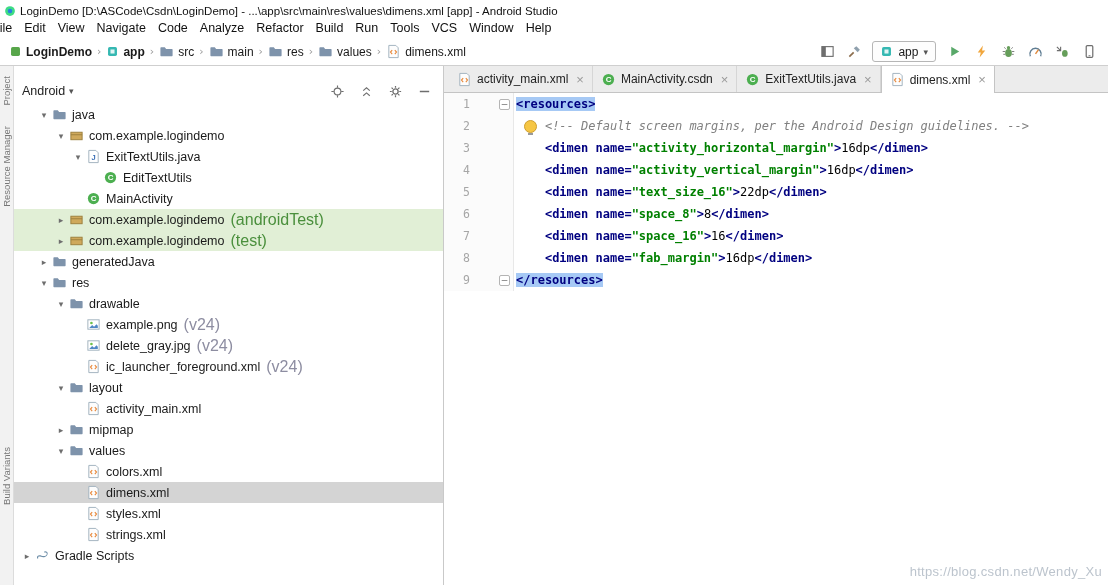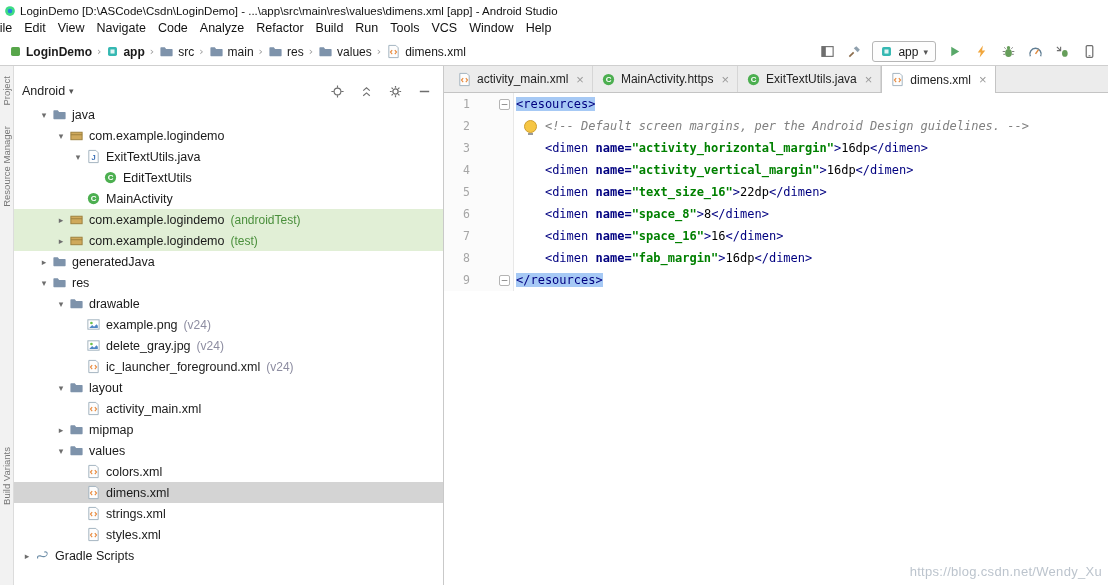--- a/index.html
+++ b/index.html
@@ -32,41 +32,41 @@
   .project{width:429px;background:#fff;border-right:1px solid #c9c9c9;display:flex;flex-direction:column;flex:none;}
   .project-header{height:26px;display:flex;align-items:center;padding:0 8px;font-size:12.5px;color:#222;margin-top:12px;}
   .selector{display:flex;align-items:center;gap:4px;cursor:default;}
   .sel-arrow{font-family:"DejaVu Sans",sans-serif;font-size:9px;color:#555;}
   .header-icons{margin-left:auto;display:flex;align-items:center;gap:11px;padding-right:2px;}
   .tree{flex:1;overflow:hidden;font-size:12.5px;}
   .tree-row{height:21px;display:flex;align-items:center;white-space:nowrap;cursor:default;}
   .tree-arrow{width:14px;flex:none;text-align:center;color:#6e6e6e;font-size:9px;font-family:"DejaVu Sans",sans-serif;}
   .tree-icon{width:16px;flex:none;display:inline-flex;justify-content:center;}
   .tree-label{margin-left:5px;color:#1a1a1a;}
-  .suffix{margin-left:6px;font-size:12px;}
+  .suffix{margin-left:6px;font-size:16px;}
   .suffix-green{color:var(--sufgreen,#4a8f3c);}
   .suffix-dim{color:var(--sufdim,#8d8da1);}
   .row-green{background:var(--greenrow,#e1efd6);}
   .row-selected{background:var(--selrow,#d4d4d4);}
 
   .editor{flex:1;display:flex;flex-direction:column;background:#fff;min-width:0;}
   .tabbar{height:26px;background:#ececec;display:flex;align-items:stretch;border-bottom:1px solid #c4c4c4;padding-left:5px;flex:none;}
   .tab{display:flex;align-items:center;gap:5px;padding:0 8px;font-size:12px;color:#222;border-right:1px solid #d6d6d6;cursor:default;}
   .tab.active{background:#fff;border-left:1px solid #c4c4c4;border-right:1px solid #c4c4c4;margin-bottom:-1px;}
   .tab .close{color:#9a9a9a;font-size:13px;margin-left:3px;line-height:1;}
   .tab-icon{display:inline-flex;}
 
   .code{flex:1;font-family:"DejaVu Sans Mono",monospace;font-size:12px;background:#fff;overflow:hidden;}
   .code-line{height:22px;display:flex;align-items:center;position:relative;}
   .gutter{align-self:stretch;display:flex;align-items:center;border-right:1px solid #e8e8e8;background:#fbfbfb;flex:none;}
   .gutter-num{width:26px;text-align:right;color:var(--gutternum,#a6a6a6);font-size:11.5px;}
   .fold-col{width:40px;display:flex;justify-content:flex-end;align-items:center;padding-right:3px;}
   .fold-marker{display:inline-block;width:9px;height:9px;border:1px solid #b4b4b4;border-radius:2px;font-size:9px;line-height:8px;color:#707070;background:#fff;text-align:center;font-family:"DejaVu Sans",sans-serif;}
   .code-text{white-space:pre;padding-left:2px;color:#000;}
-  .tok-tag{color:var(--tag,#000080);font-weight:normal;}
+  .tok-tag{color:var(--tag,#000080);font-weight:bold;}
   .tok-attr{color:var(--attr,#000080);font-weight:bold;}
   .tok-value{color:var(--value,#008000);font-weight:bold;}
   .tok-comment{color:var(--comment,#808080);font-style:italic;}
   .tok-hl{background:var(--taghl,#a6c9f5);}
   .bulb{position:absolute;left:80px;top:5px;width:11px;height:11px;border-radius:50%;background:#f6c644;border:1px solid #cf9f2e;}
   .bulb::after{content:'';position:absolute;left:2.5px;bottom:-3px;width:5px;height:2px;background:#9a9a9a;}
 
   .ed-breadcrumb{height:32px;border-top:1px solid #d6d6d6;background:#f4f4f4;display:flex;align-items:center;padding-left:14px;font-size:12px;color:#3c3c3c;flex:none;}
 
   .watermark{position:absolute;right:6px;bottom:6px;font-size:13px;color:#bcc4cd;letter-spacing:.3px;pointer-events:none;}
@@ -467,31 +467,31 @@
           <span class="tree-label">dimens.xml</span>
         </div>
         <div class="tree-row" style="padding-left: 57px;">
           <span class="tree-arrow"></span>
           <span class="tree-icon">
             <svg width="15" height="15" viewBox="0 0 16 16">
               <path d="M3 1.5h7.5l2.5 2.5v10.5H3z" fill="#fdfdfd" stroke="#9fb0bd"></path>
               <path d="M6.6 6.5L4.8 8.6l1.8 2.1M9.4 6.5l1.8 2.1-1.8 2.1" fill="none" stroke="#e8883a" stroke-width="1.2"></path>
             </svg>
           </span>
+          <span class="tree-label">styles.xml</span>
+        </div>
+        <div class="tree-row" style="padding-left: 57px;">
+          <span class="tree-arrow"></span>
+          <span class="tree-icon">
+            <svg width="15" height="15" viewBox="0 0 16 16">
+              <path d="M3 1.5h7.5l2.5 2.5v10.5H3z" fill="#fdfdfd" stroke="#9fb0bd"></path>
+              <path d="M6.6 6.5L4.8 8.6l1.8 2.1M9.4 6.5l1.8 2.1-1.8 2.1" fill="none" stroke="#e8883a" stroke-width="1.2"></path>
+            </svg>
+          </span>
           <span class="tree-label">strings.xml</span>
-        </div>
-        <div class="tree-row" style="padding-left: 57px;">
-          <span class="tree-arrow"></span>
-          <span class="tree-icon">
-            <svg width="15" height="15" viewBox="0 0 16 16">
-              <path d="M3 1.5h7.5l2.5 2.5v10.5H3z" fill="#fdfdfd" stroke="#9fb0bd"></path>
-              <path d="M6.6 6.5L4.8 8.6l1.8 2.1M9.4 6.5l1.8 2.1-1.8 2.1" fill="none" stroke="#e8883a" stroke-width="1.2"></path>
-            </svg>
-          </span>
-          <span class="tree-label">styles.xml</span>
         </div>
         <div class="tree-row" style="padding-left: 6px;">
           <span class="tree-arrow">▸</span>
           <span class="tree-icon">
             <svg width="15" height="15" viewBox="0 0 16 16">
               <path d="M12.9 4.2c-1-1.1-2.6-1-3.4-.2l.9 1c.5-.4 1.3-.4 1.8.2 1.6 1.7-1.7 4.6-5.2 3-1.9-.9-3.5-.6-4.3.3-.7.8-.8 2-.2 2.9l1-.6c-.3-.5-.2-1 .1-1.4.5-.5 1.5-.6 2.8 0 4.4 2 8.8-2.6 6.5-5.2z" fill="#6e8ea8"></path>
             </svg>
           </span>
           <span class="tree-label">Gradle Scripts</span>
         </div>
@@ -510,21 +510,21 @@
           <span class="tab-label">activity_main.xml</span>
           <span class="close">×</span>
         </div>
         <div class="tab">
           <span class="tab-icon">
             <svg width="15" height="15" viewBox="0 0 16 16">
               <circle cx="8" cy="8" r="6" fill="#4caf50"></circle>
               <text x="8" y="11" text-anchor="middle" font-size="8.5" font-family="sans-serif" fill="#fff" font-weight="bold">C</text>
             </svg>
           </span>
-          <span class="tab-label">MainActivity.https</span>
+          <span class="tab-label">MainActivity.csdn</span>
           <span class="close">×</span>
         </div>
         <div class="tab">
           <span class="tab-icon">
             <svg width="15" height="15" viewBox="0 0 16 16">
               <circle cx="8" cy="8" r="6" fill="#4caf50"></circle>
               <text x="8" y="11" text-anchor="middle" font-size="8.5" font-family="sans-serif" fill="#fff" font-weight="bold">C</text>
             </svg>
           </span>
           <span class="tab-label">ExitTextUtils.java</span>

